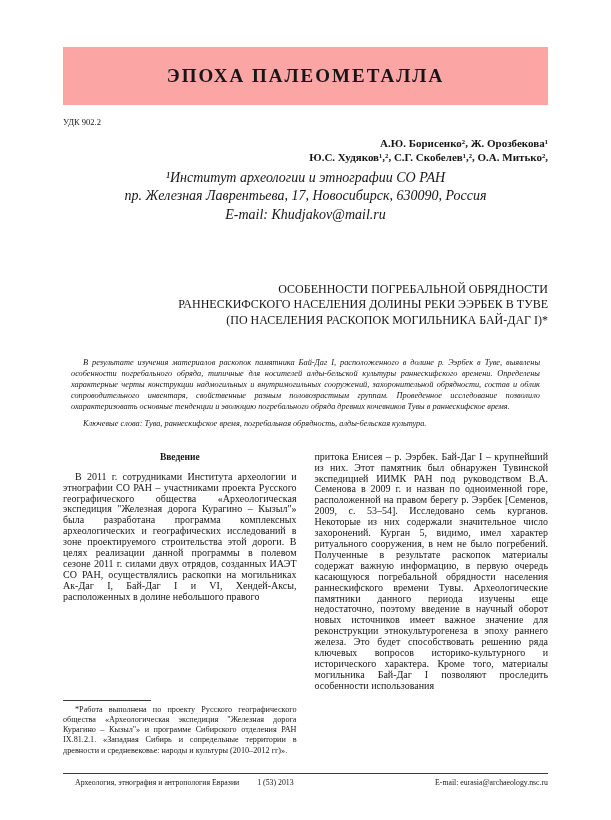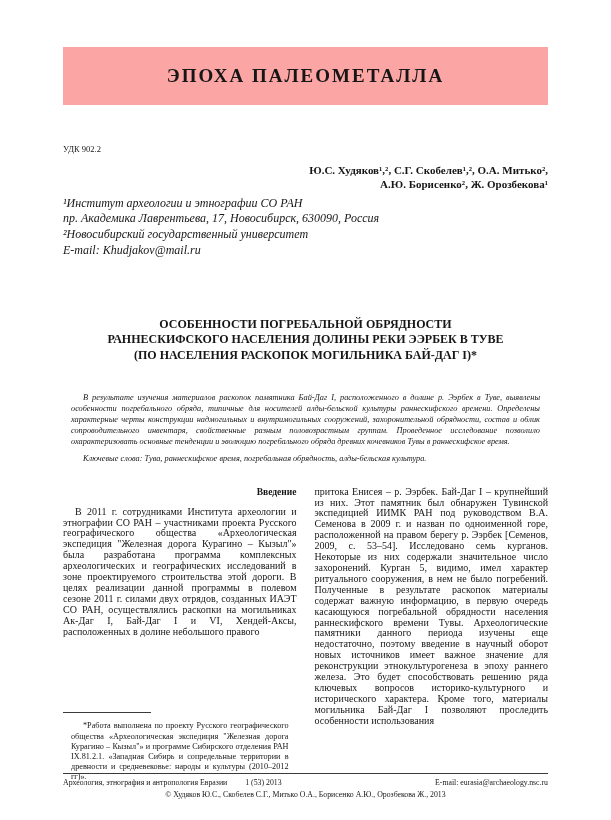--- a/index.html
+++ b/index.html
@@ -23,43 +23,43 @@
     align-items: center;
     justify-content: center;
   }
   .banner-title {
     font-size: 19px;
     font-weight: bold;
     letter-spacing: 2px;
     white-space: nowrap;
   }
 
-  .udk { margin-top: 39px; font-size: 8.5px; }
+  .udk { margin-top: 12px; font-size: 8.5px; }
 
   .authors {
     margin-top: 9px;
     text-align: right;
     font-size: 11px;
     font-weight: bold;
     line-height: 1.3;
   }
 
   .affiliations {
     margin-top: 4px;
-    text-align: left;
+    text-align: center;
     font-style: italic;
-    font-size: 12px;
+    font-size: 14px;
     line-height: 1.32;
   }
 
   .article-title {
     margin: 58px 0 0;
-    text-align: center;
+    text-align: right;
     font-size: 12px;
-    font-weight: bold;
+    font-weight: normal;
     line-height: 1.28;
   }
 
   .abstract {
     margin: 30px 8px 0;
     font-size: 8.3px;
     font-style: italic;
     text-align: justify;
     line-height: 1.32;
     text-indent: 12px;
@@ -73,21 +73,21 @@
   }
 
   .columns {
     display: flex;
     gap: 18px;
     margin-top: 24px;
     height: 304px;
     overflow: hidden;
   }
   .col { flex: 1; min-width: 0; }
-  .col-left { display: flex; flex-direction: column; align-items: flex-end; }
+  .col-left { display: flex; flex-direction: column; }
 
   .section-heading {
     font-size: 9.5px;
     font-weight: bold;
     text-align: center;
     margin: 0 0 10px;
   }
   .body-text {
     margin: 0;
     font-size: 10px;
@@ -96,61 +96,60 @@
   }
   .indent { text-indent: 12px; }
 
   .footnote { margin-top: auto; padding-top: 8px; }
   .footnote-rule {
     width: 88px;
     border-top: 1px solid #3a3a3a;
     margin-bottom: 4px;
   }
   .footnote-text {
-    margin: 8px;
+    margin: 0;
     font-size: 8.2px;
     line-height: 10.2px;
     text-align: justify;
     text-indent: 12px;
   }
 
   .footer {
     position: absolute;
     left: 63px;
     right: 63px;
     top: 773px;
     border-top: 1px solid #3a3a3a;
     padding-top: 4px;
     font-size: 7.8px;
   }
   .footer-line1 { display: flex; justify-content: space-between; align-items: baseline; }
-  .footer-left { display: flex; gap: 18px; }
+  .footer-left { display: flex; gap: 18px; margin-left: 12px; }
   .footer-line2 { text-align: center; margin-top: 3px; }
 </style>
 </head>
 <body>
 
 <div class="page">
   <div class="content">
 
     <div class="banner">
       <span class="banner-title">ЭПОХА ПАЛЕОМЕТАЛЛА</span>
     </div>
 
     <div class="udk">УДК 902.2</div>
 
     <div class="authors">
+      <div>А.Ю. Борисенко², Ж. Орозбекова¹</div>
       <div>Ю.С. Худяков¹,², С.Г. Скобелев¹,², О.А. Митько²,</div>
-      <div>А.Ю. Борисенко², Ж. Орозбекова¹</div>
     </div>
 
     <div class="affiliations">
       <div>¹Институт археологии и этнографии СО РАН</div>
-      <div>пр. Академика Лаврентьева, 17, Новосибирск, 630090, Россия</div>
-      <div>²Новосибирский государственный университет</div>
+      <div>пр. Железная Лаврентьева, 17, Новосибирск, 630090, Россия</div>
       <div>E-mail: Khudjakov@mail.ru</div>
     </div>
 
     <h1 class="article-title">
       <div>ОСОБЕННОСТИ ПОГРЕБАЛЬНОЙ ОБРЯДНОСТИ</div>
       <div>РАННЕСКИФСКОГО НАСЕЛЕНИЯ ДОЛИНЫ РЕКИ ЭЭРБЕК В ТУВЕ</div>
       <div>(ПО НАСЕЛЕНИЯ РАСКОПОК МОГИЛЬНИКА БАЙ-ДАГ I)*</div>
     </h1>
 
     <p class="abstract">В результате изучения материалов раскопок памятника Бай-Даг I, расположенного в долине р. Ээрбек в Туве, выявлены особенности погребального обряда, типичные для носителей алды-бельской культуры раннескифского времени. Определены характерные черты конструкции надмогильных и внутримогильных сооружений, захоронительной обрядности, состав и облик сопроводительного инвентаря, свойственные разным половозрастным группам. Проведенное исследование позволило охарактеризовать основные тенденции и эволюцию погребального обряда древних кочевников Тувы в раннескифское время.</p>
@@ -177,15 +176,14 @@
   </div>
 
   <div class="footer">
     <div class="footer-line1">
       <span class="footer-left">
         <span>Археология, этнография и антропология Евразии</span>
         <span>1 (53)  2013</span>
       </span>
       <span>E-mail: eurasia@archaeology.nsc.ru</span>
     </div>
-    <div class="footer-line2">© Худяков Ю.С., Скобелев С.Г., Митько О.А., Борисенко А.Ю., Орозбекова Ж., 2013</div>
   </div>
 </div>
 
 </body></html>

